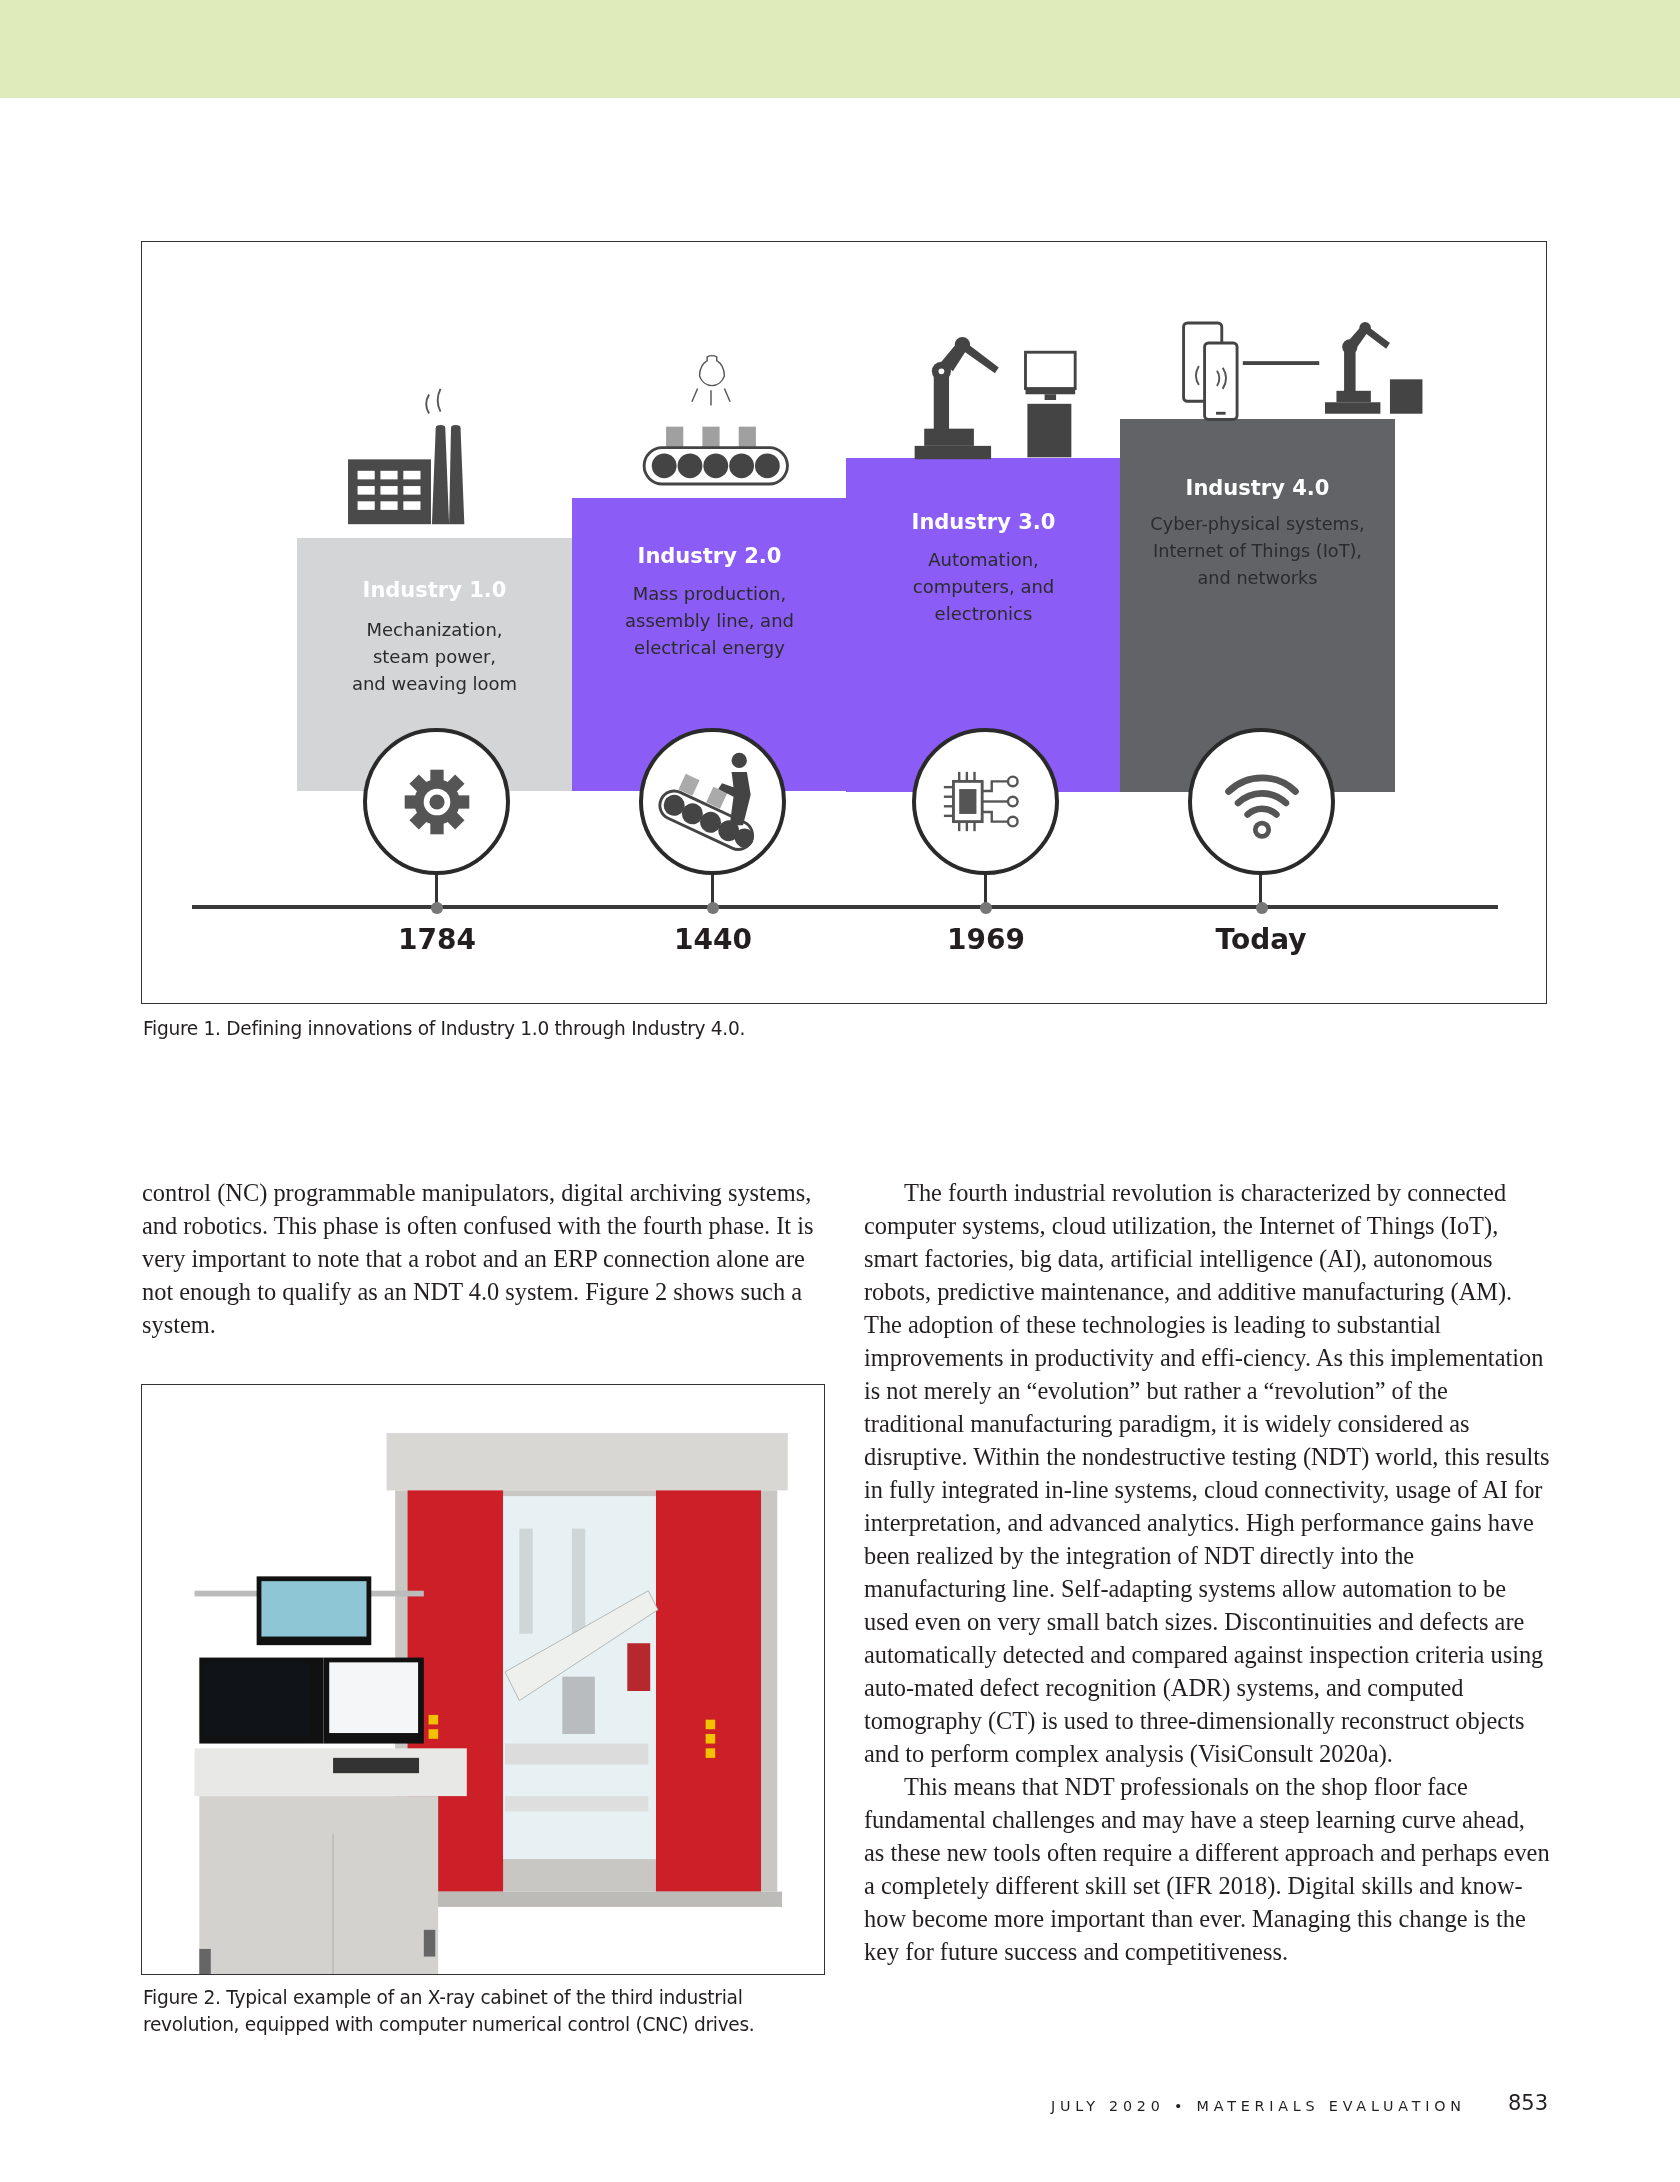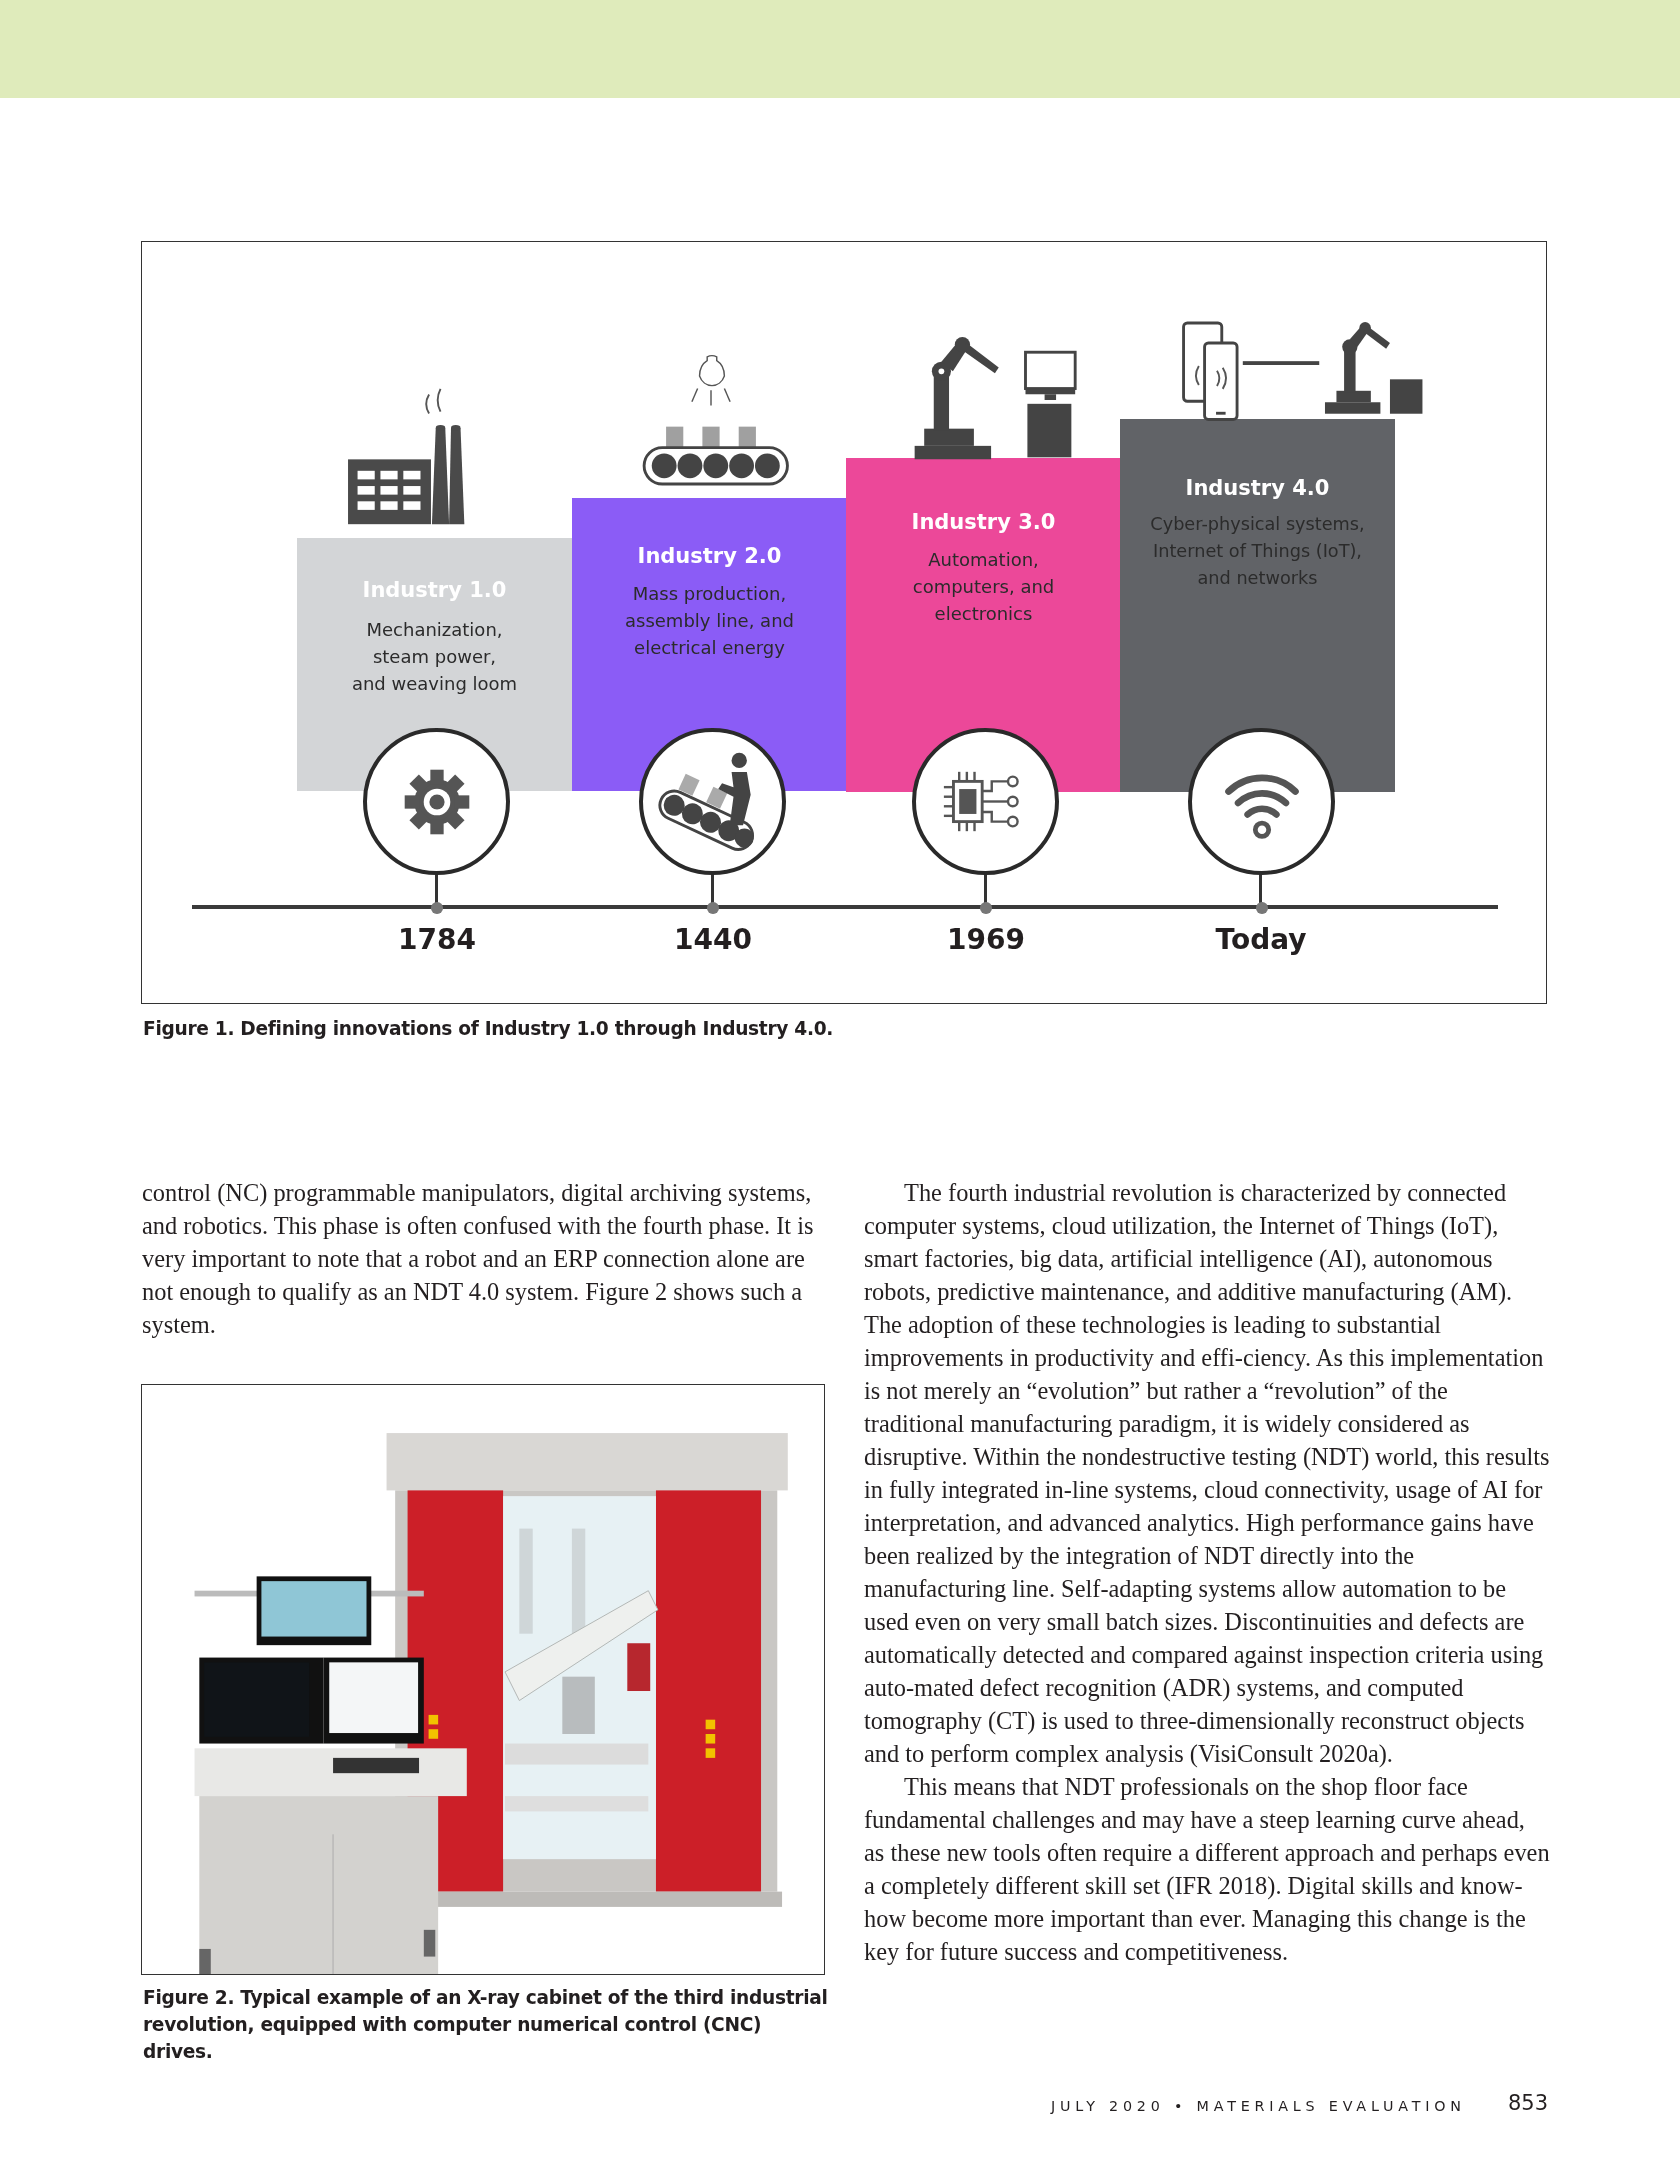--- a/index.html
+++ b/index.html
@@ -14,21 +14,21 @@
   .step { position: absolute; }
   .step .title { position: absolute; left: 0; right: 0; text-align: center; font-family: "DejaVu Sans", sans-serif; font-weight: bold; font-size: 21px; color: #ffffff; }
   .step .desc { position: absolute; left: 0; right: 0; text-align: center; font-family: "DejaVu Sans", sans-serif; font-size: 18px; line-height: 27px; }
 
   .timeline { position: absolute; left: 50px; top: 663px; width: 1306px; height: 3.8px; background: #3a3a3a; }
   .stem { position: absolute; width: 2.9px; background: #333; }
   .dot { position: absolute; width: 11.5px; height: 11.5px; background: #777; border-radius: 50%; }
   .circle { position: absolute; width: 147px; height: 147px; border-radius: 50%; background: #fff; border: 4.8px solid #2a2a2a; display: flex; align-items: center; justify-content: center; }
   .year { position: absolute; width: 134px; text-align: center; font-family: "DejaVu Sans", sans-serif; font-weight: bold; font-size: 28px; color: #231f20; }
 
-  .caption { position: absolute; font-family: "DejaVu Sans", sans-serif; font-weight: bold; font-size: 18.6px; line-height: 27px; color: #231f20; letter-spacing: -0.3px; }
+  .caption { position: absolute; font-family: "DejaVu Sans", sans-serif; font-weight: normal; font-size: 18.6px; line-height: 27px; color: #231f20; letter-spacing: -0.3px; }
 
   .col { position: absolute; font-size: 24.4px; line-height: 33px; color: #231f20; }
   .col p { text-align: left; }
   .indent { text-indent: 40px; }
 
   
   .fig2 { position: absolute; left: 141px; top: 1384px; width: 684px; height: 591px; border: 1.4px solid #333; background: #fff; overflow: hidden; }
 
   .footer { position: absolute; top: 2098px; left: 1051px; font-family: "DejaVu Sans", sans-serif; font-size: 14.3px; letter-spacing: 4.8px; color: #231f20; }
   .page-num { position: absolute; top: 2091px; left: 1508px; font-family: "DejaVu Sans", sans-serif; font-size: 21px; color: #231f20; }
@@ -50,21 +50,21 @@
       </div>
     </div>
     <div class="step" style="left:430px; top:256px; width:275px; height:293px; background:#8b5cf6;">
       <div class="title" style="top:46px;">Industry 2.0</div>
       <div class="desc" style="top:82px; color:#2b2b2b;">
         <div>Mass production,</div>
         <div>assembly line, and</div>
         <div>electrical energy</div>
       </div>
     </div>
-    <div class="step" style="left:704px; top:216px; width:275px; height:334px; background:#ec4899;">
+    <div class="step" style="left:704px; top:216px; width:275px; height:334px; background:#8b5cf6;">
       <div class="title" style="top:52px;">Industry 3.0</div>
       <div class="desc" style="top:88px; color:#2b2b2b;">
         <div>Automation,</div>
         <div>computers, and</div>
         <div>electronics</div>
       </div>
     </div>
     <div class="step" style="left:978px; top:177px; width:275px; height:373px; background:#616367;">
       <div class="title" style="top:57px;">Industry 4.0</div>
       <div class="desc" style="top:92px; color:#2b2b2b; font-size:17.7px;">

